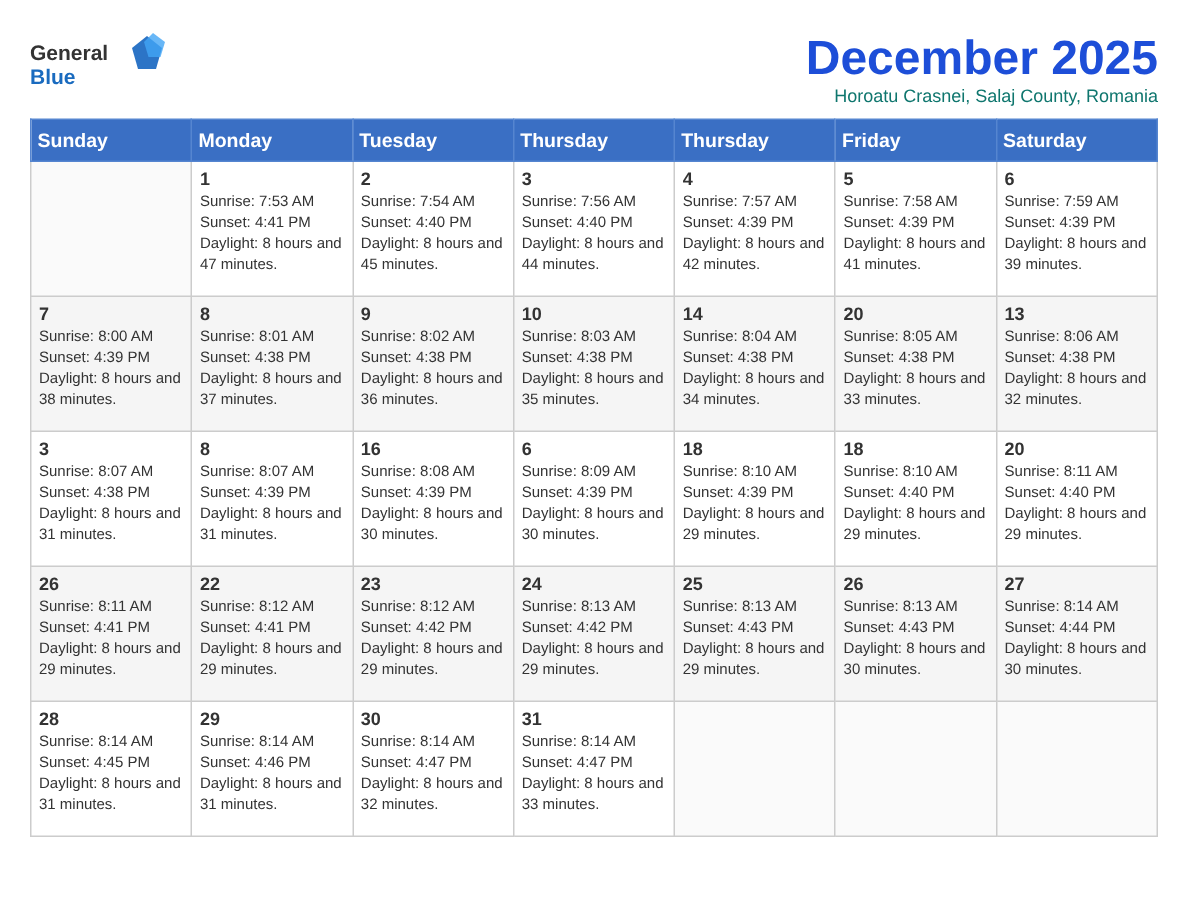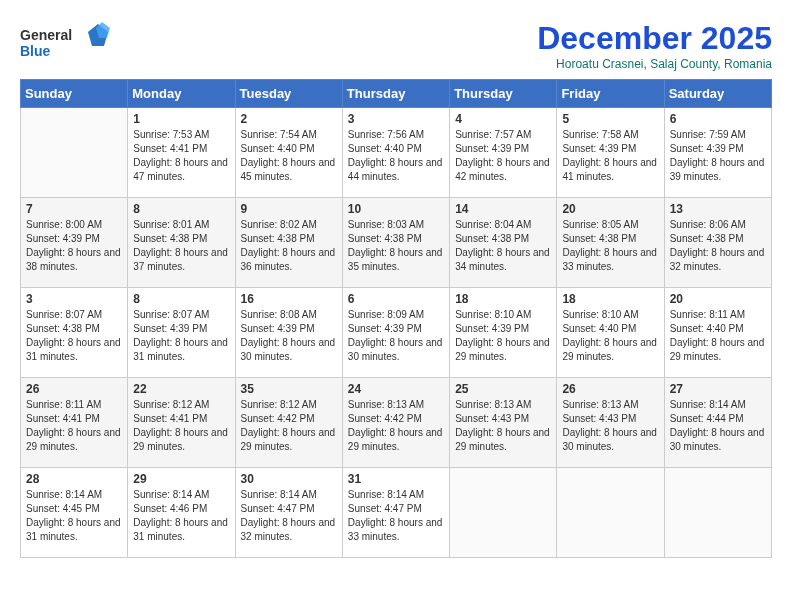--- a/index.html
+++ b/index.html
@@ -195,21 +195,21 @@
       <tr class="row-shaded">
         <td>
           <span class="day-number">26</span>
           <div class="day-info">Sunrise: 8:11 AM<br>Sunset: 4:41 PM<br>Daylight: 8 hours and 29 minutes.</div>
         </td>
         <td>
           <span class="day-number">22</span>
           <div class="day-info">Sunrise: 8:12 AM<br>Sunset: 4:41 PM<br>Daylight: 8 hours and 29 minutes.</div>
         </td>
         <td>
-          <span class="day-number">35</span>
+          <span class="day-number">23</span>
           <div class="day-info">Sunrise: 8:12 AM<br>Sunset: 4:42 PM<br>Daylight: 8 hours and 29 minutes.</div>
         </td>
         <td>
           <span class="day-number">24</span>
           <div class="day-info">Sunrise: 8:13 AM<br>Sunset: 4:42 PM<br>Daylight: 8 hours and 29 minutes.</div>
         </td>
         <td>
           <span class="day-number">25</span>
           <div class="day-info">Sunrise: 8:13 AM<br>Sunset: 4:43 PM<br>Daylight: 8 hours and 29 minutes.</div>
         </td>

